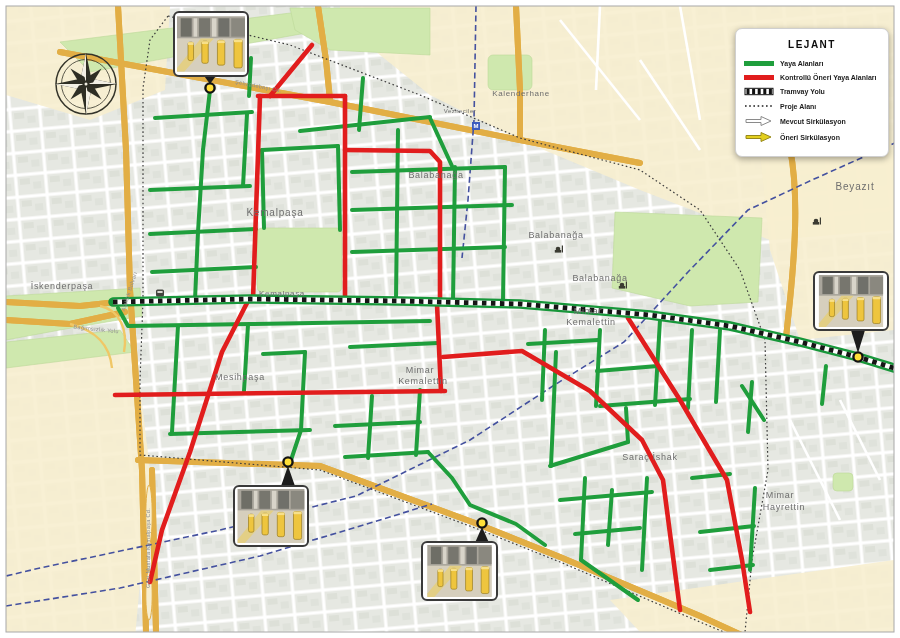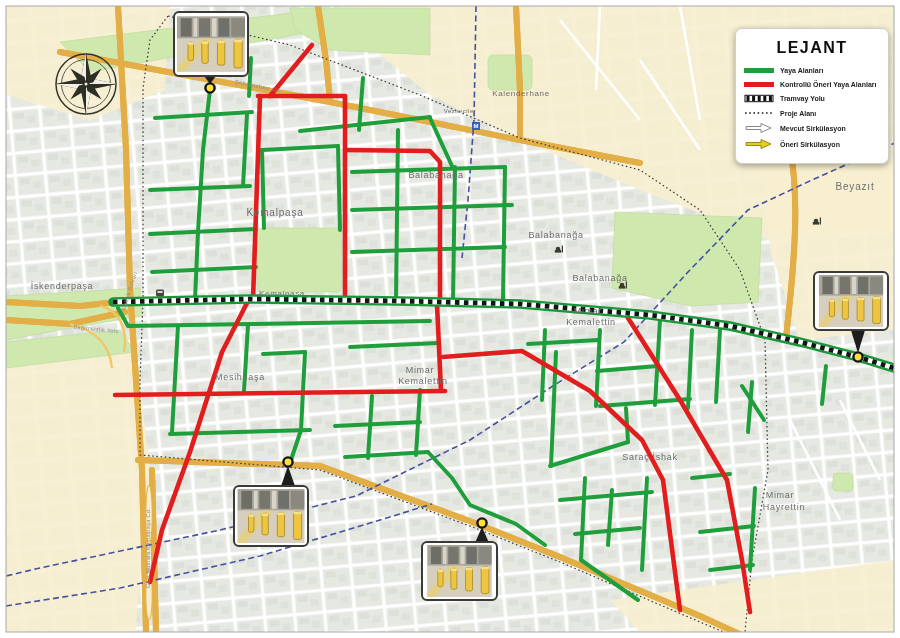--- a/index.html
+++ b/index.html
@@ -26,21 +26,21 @@
   .wst{fill:none;stroke:#ffffff;stroke-width:2.6;}
   .cream{fill:#f7eecf;fill-opacity:.9;}
   .park{fill:#cfe8ae;stroke:#bcd998;stroke-width:.6;}
   .compass-dark{fill:#2e2e24;}
   .compass-light{fill:#f2efe4;}
 
   
   .legend{position:absolute;left:735px;top:28px;width:154px;background:#fff;
           border:1px solid #cfcfcf;border-radius:7px;box-shadow:0 2px 6px rgba(0,0,0,.35);
           padding:10px 8px 9px 8px;box-sizing:border-box;}
-  .legend-title{font-size:16px;font-weight:800;text-align:center;letter-spacing:1.5px;
+  .legend-title{font-size:10px;font-weight:800;text-align:center;letter-spacing:1.5px;
                 color:#0d0d0d;margin-bottom:8px;}
   .lrow{display:flex;align-items:center;gap:6px;margin:4px 0;}
   .lsw{width:30px;flex:0 0 30px;display:flex;align-items:center;}
   .llab{font-size:7px;font-weight:700;color:#1c1c1c;white-space:nowrap;}
 </style>
 </head>
 <body>
 
 <div class="stage">
   <svg id="mapsvg" width="900" height="638" viewBox="0 0 900 638">

